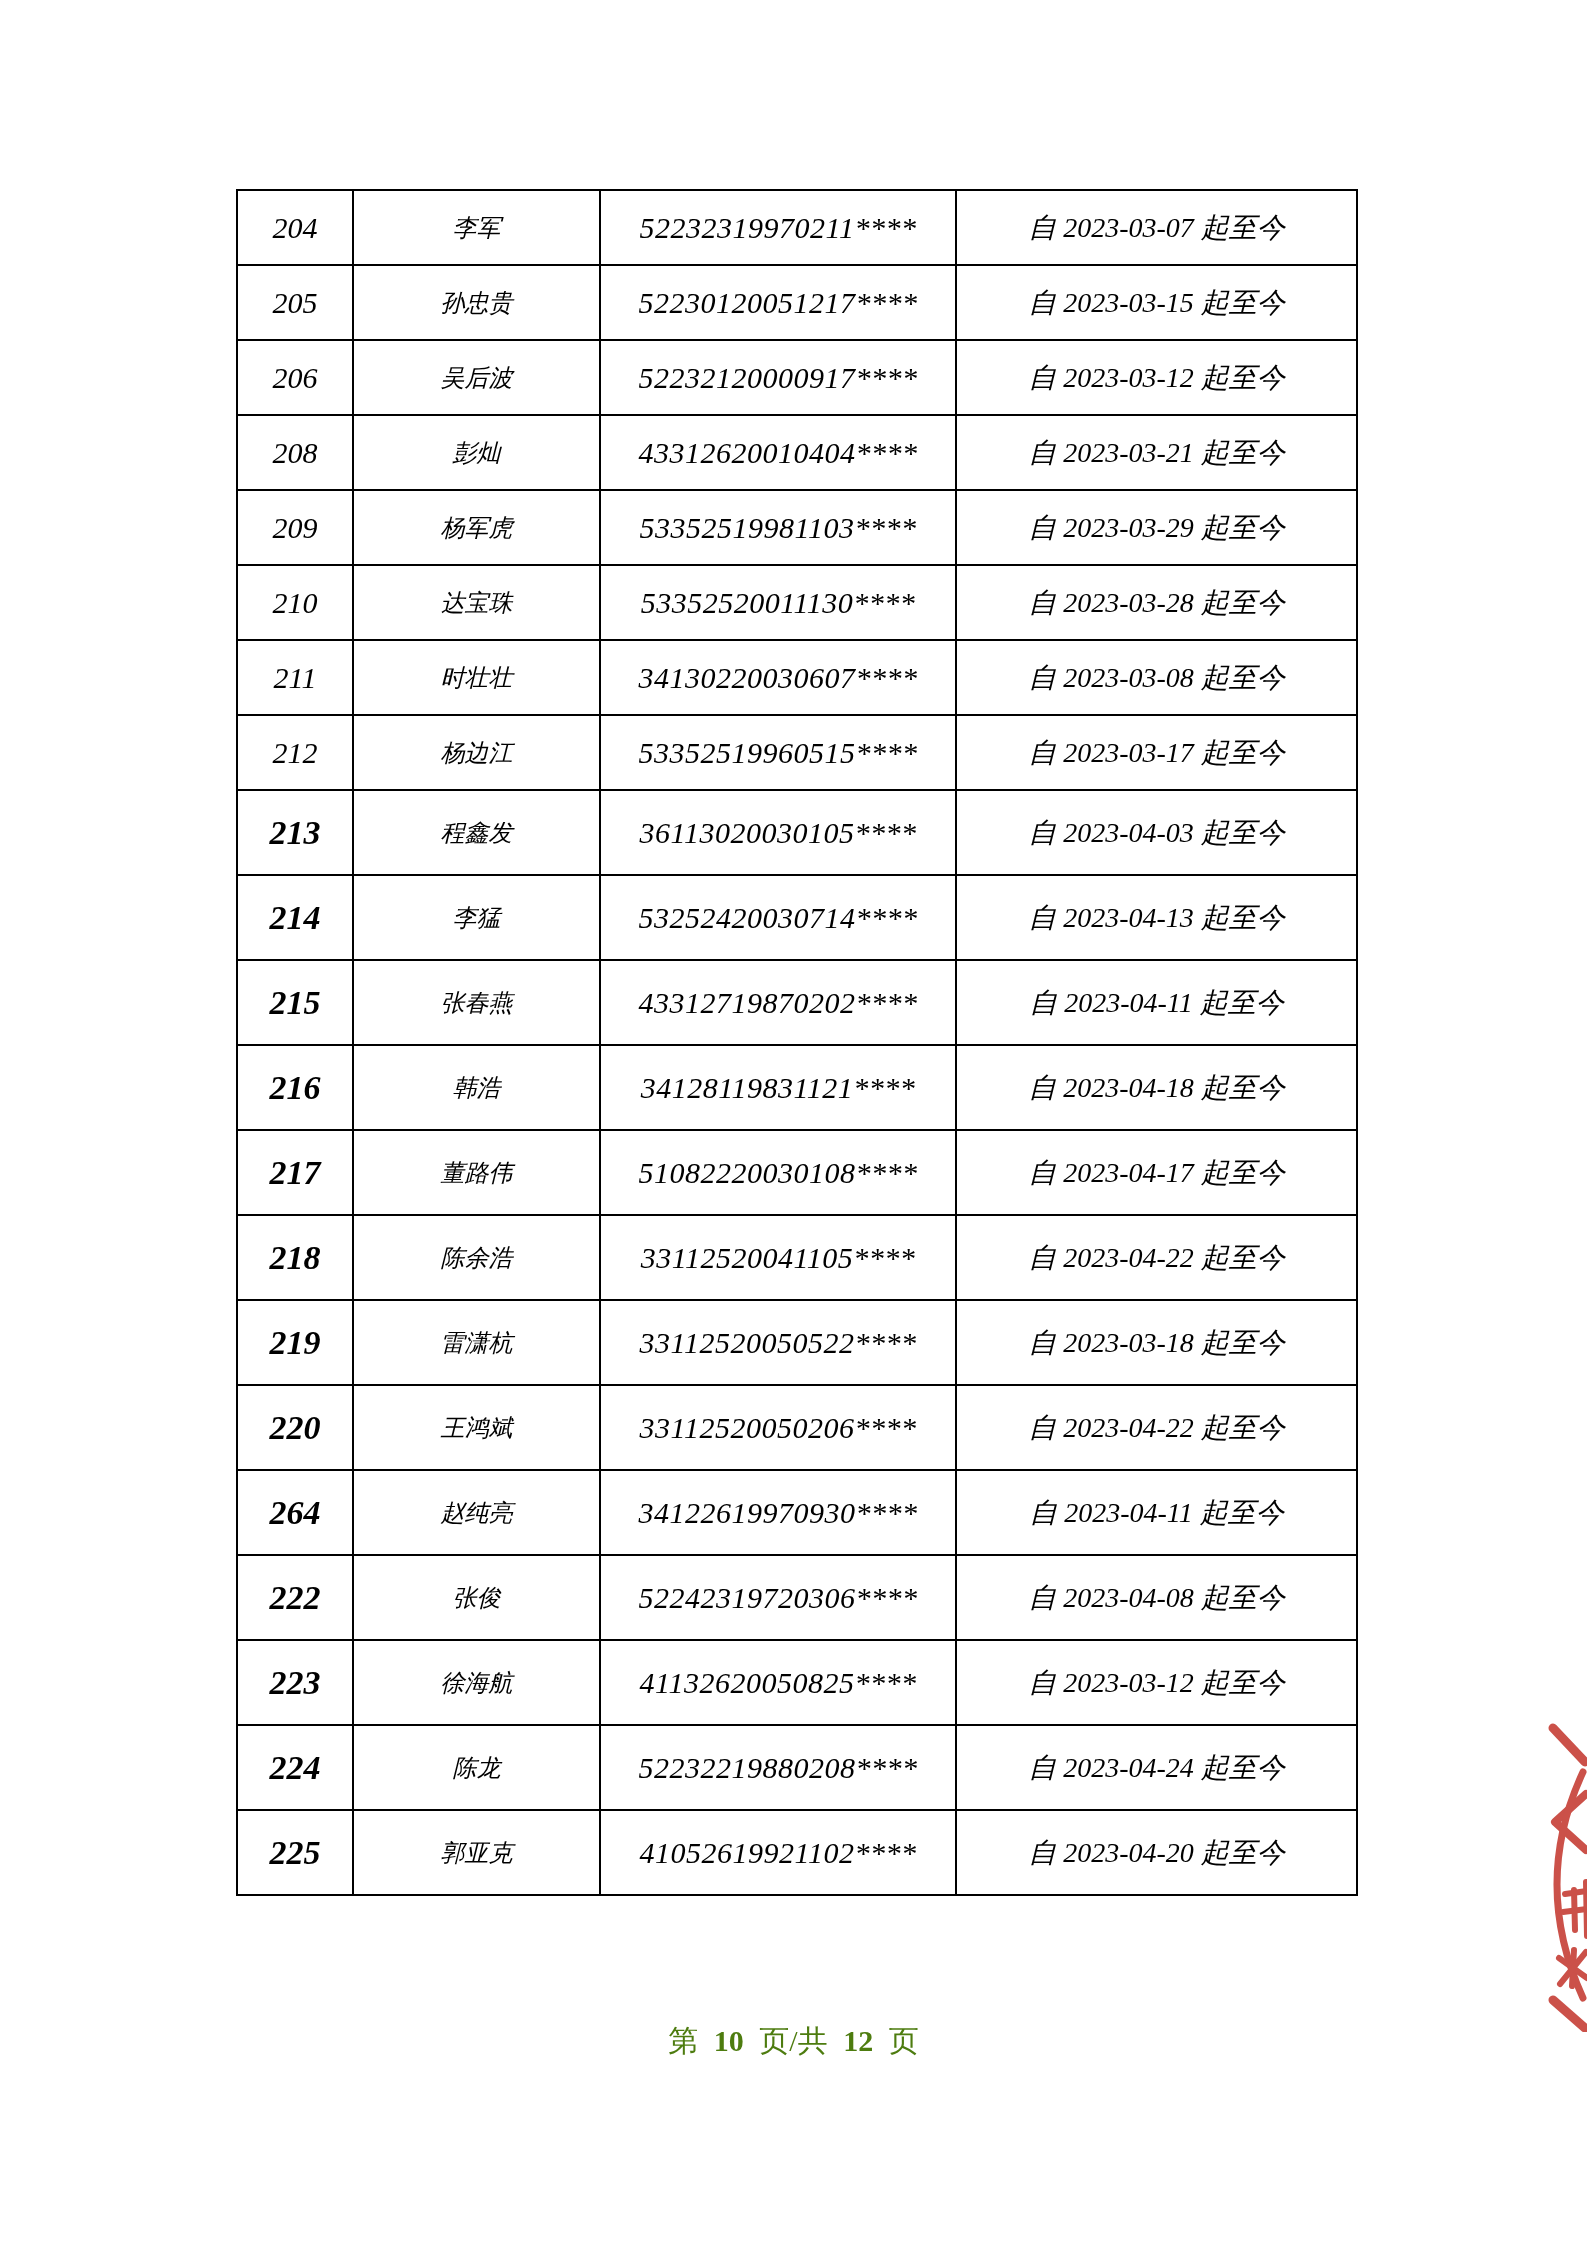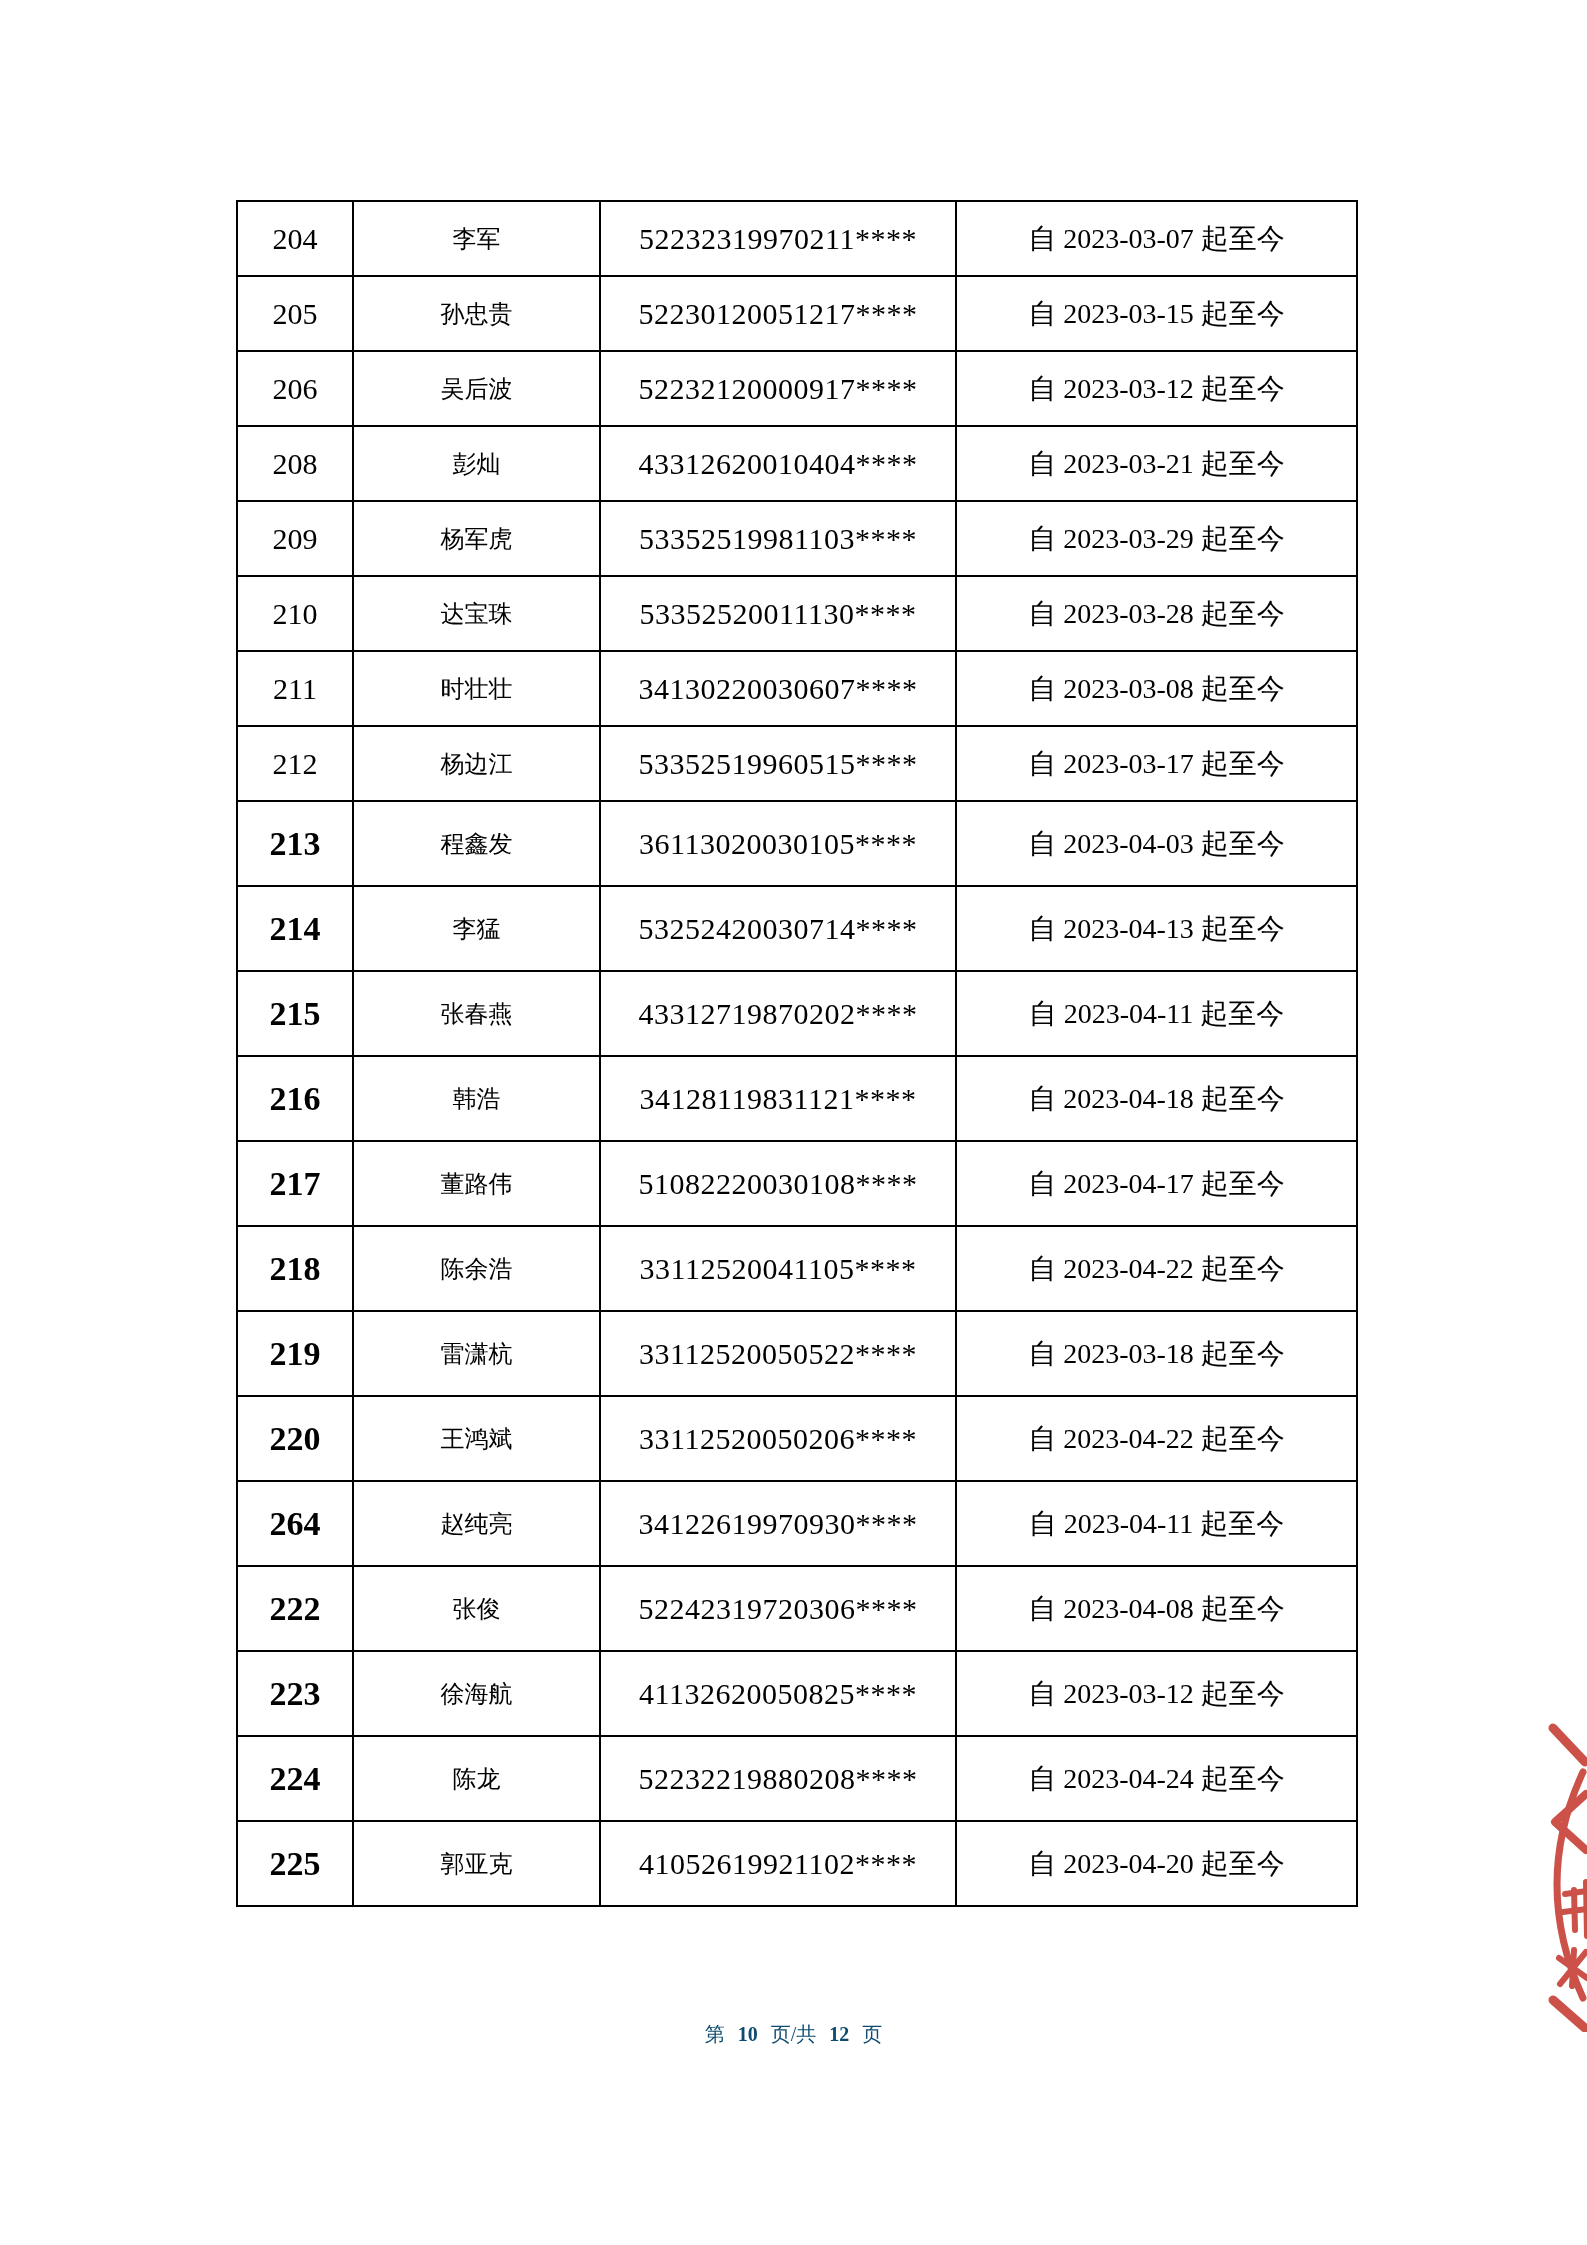--- a/index.html
+++ b/index.html
@@ -8,24 +8,25 @@
     position: relative;
     overflow: hidden;
     background: #ffffff;
     font-family: "Liberation Serif", "DejaVu Serif", serif;
     color: #000000;
   }
   .page { position: absolute; inset: 0; }
 
   table.roster {
     position: absolute;
-    left: 236px; top: 200px;
+    left: 236px; top: 189px;
     width: 1120px;
     border-collapse: collapse;
     table-layout: fixed;
+    font-style: italic;
   }
   table.roster td {
     border: 2px solid #000000;
     text-align: center;
     vertical-align: middle;
     padding: 0;
     overflow: hidden;
     white-space: nowrap;
   }
   col.c1 { width: 116px; }
@@ -40,22 +41,22 @@
   td.c-name   { font-size: 24px; }
   td.c-id     { font-size: 30px; letter-spacing: 0.5px; }
   td.c-period { font-size: 28px; }
 
   tr.emph td.c-no { font-weight: 700; font-size: 34px; }
 
   .footer {
     position: absolute;
     left: 0; top: 2021px; width: 100%;
     text-align: center;
-    font-size: 20px;
-    color: #0c4a6e;
+    font-size: 30px;
+    color: #4d7c0f;
   }
   .footer .num { font-weight: 700; margin: 0 8px; }
 
   .seal {
     position: absolute;
     left: 1541px; top: 1698px;
     width: 46px; height: 334px;
     pointer-events: none;
   }
   .seal svg { display: block; }

